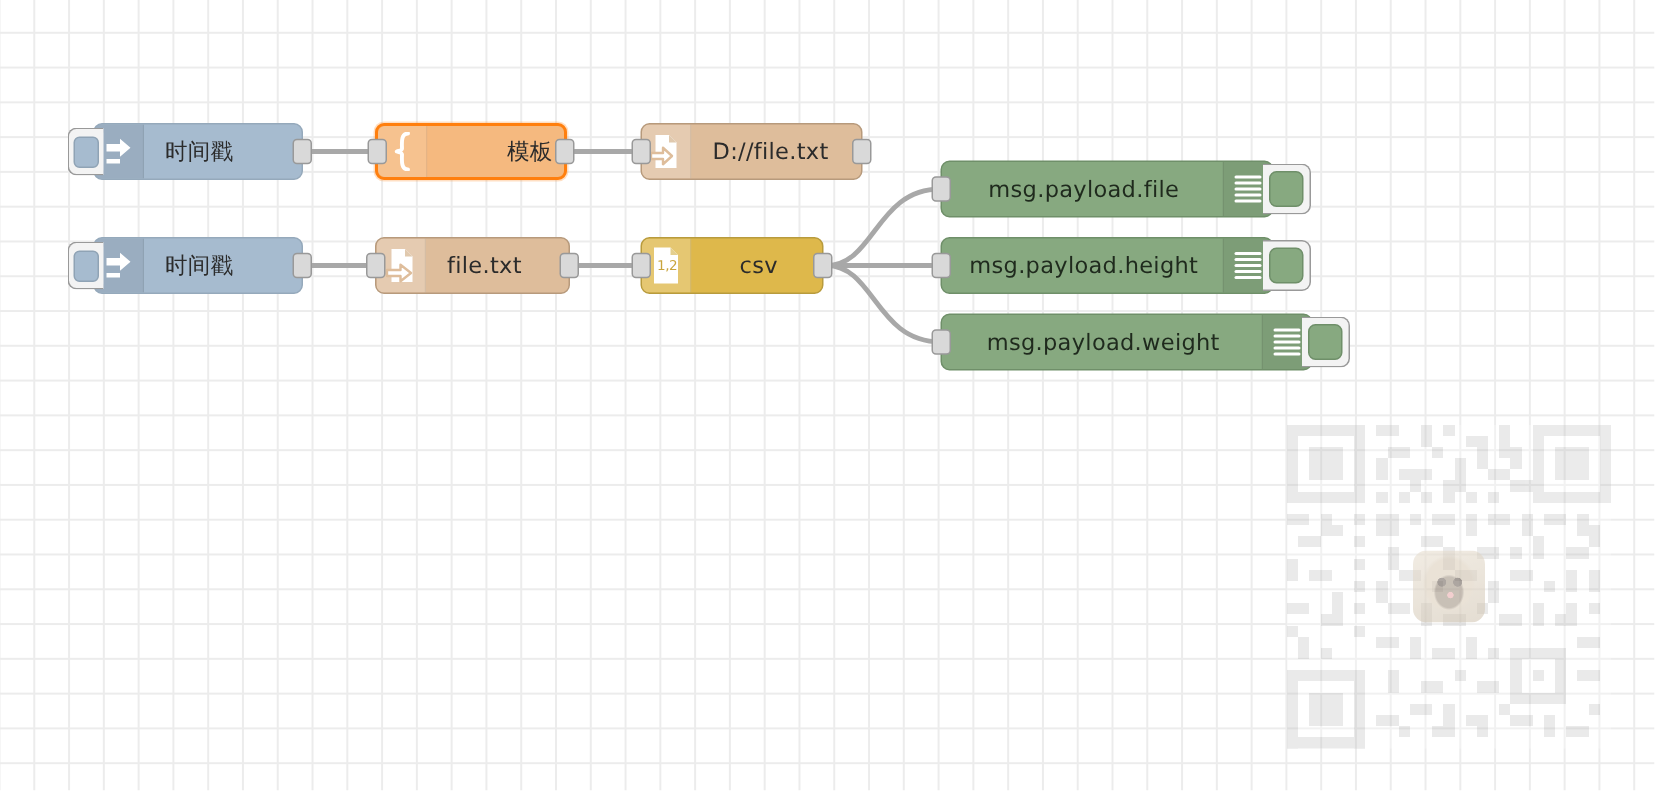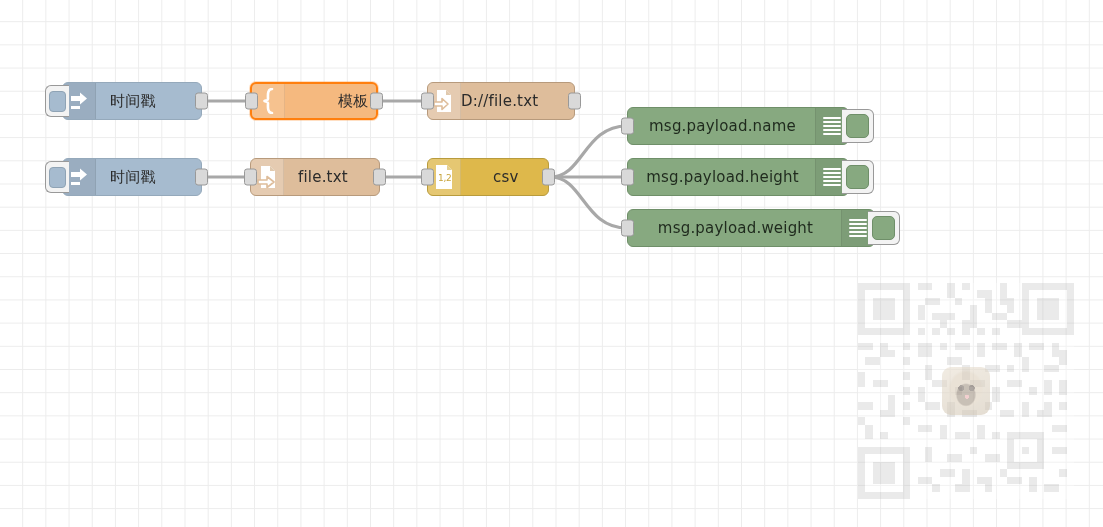--- a/index.html
+++ b/index.html
@@ -437,21 +437,21 @@
   </div>
 
   <div class="node node-file" style="left:427px; top:82px; width:148px;">
     <div class="icon-tray">
       <svg class="glyph" width="22" height="26" viewBox="0 0 22 26">
         <path d="M4 2 h9 l5 5 v17 H4 Z" fill="#ffffff"></path>
         <path d="M13 2 v5 h5 Z" fill="#e0c9ae"></path>
         <path d="M1 14 h8 V10.5 L15 16 L9 21.5 V18 H1 Z" fill="#ffffff" stroke="#debd9b" stroke-width="1.6" stroke-linejoin="round"></path>
       </svg>
     </div>
-    <div class="node-label" style="">D://file.txt</div>
+    <div class="node-label" style="padding-left:14px;">D://file.txt</div>
     <div class="port in"></div>
     <div class="port out"></div>
   </div>
 
   <div class="node node-inject" style="left:62px; top:158px; width:140px;">
     <div class="inject-btn">
       <i></i>
     </div>
     <div class="icon-tray">
       <svg class="glyph" width="22" height="22" viewBox="0 0 22 22">
@@ -485,21 +485,21 @@
         </svg>
         <span class="csv-num">1,2</span>
       </div>
     </div>
     <div class="node-label" style="padding-left:32px;">csv</div>
     <div class="port in"></div>
     <div class="port out"></div>
   </div>
 
   <div class="node node-debug" style="left:627px; top:107px; width:222px;">
-    <div class="node-label">msg.payload.name</div>
+    <div class="node-label">msg.payload.file</div>
     <div class="icon-tray right">
       <div class="debug-lines">
         <span></span>
           <span></span>
           <span></span>
           <span></span>
           <span></span>
       </div>
     </div>
     <div class="debug-btn">

